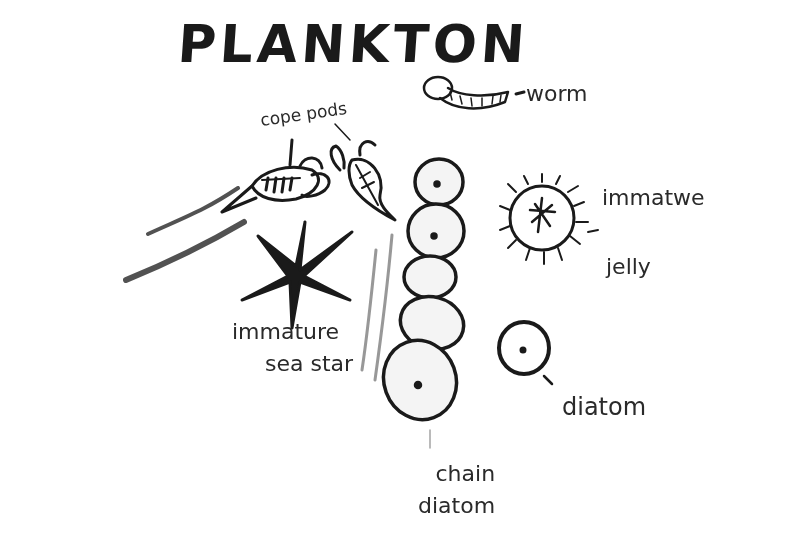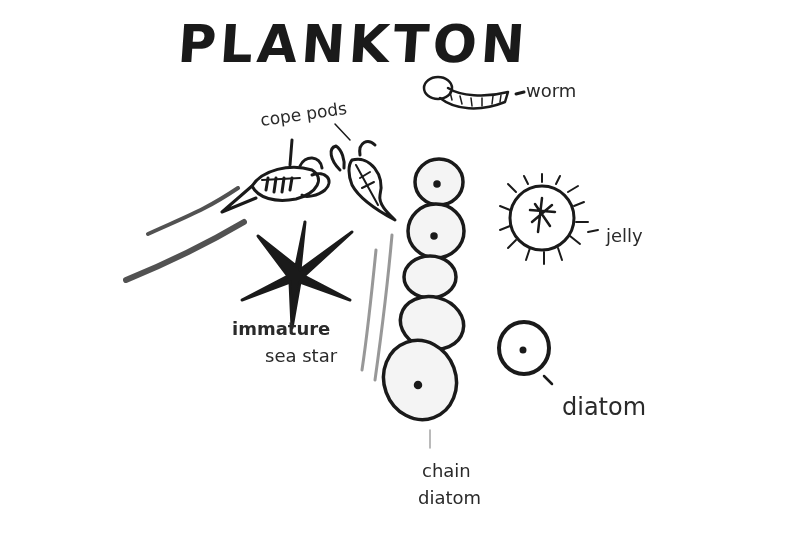--- a/index.html
+++ b/index.html
@@ -2,21 +2,21 @@
 <html><head>
 <meta charset="utf-8">
 <style>
   html, body { margin:0; padding:0; }
   body { width:800px; height:543px; background:#ffffff; position:relative; overflow:hidden;
          font-family:"DejaVu Sans", sans-serif; }
   .sketch { position:absolute; left:0; top:0; width:800px; height:543px; }
   .title { position:absolute; left:178px; top:14px; font-family:"DejaVu Sans", sans-serif;
            font-size:52px; font-weight:bold; letter-spacing:4px; color:#1a1a1a;
            transform:skewX(-4deg); }
-  .lbl { position:absolute; font-family:"DejaVu Sans", sans-serif; color:#2a2a2a; font-size:18px; line-height:1.25; }
+  .lbl { position:absolute; font-family:"DejaVu Sans", sans-serif; color:#2a2a2a; font-size:22px; line-height:1.25; }
   .lbl.small { font-size:17px; }
 </style>
 </head>
 <body>
 
 <svg class="sketch" viewBox="0 0 800 543" xmlns="http://www.w3.org/2000/svg">
   <g fill="none" stroke="#1a1a1a" stroke-linecap="round" stroke-linejoin="round">
 
     <g stroke="#333" stroke-width="5" opacity="0.85">
       <path d="M148 234 C190 215 205 210 238 188" stroke-width="4"></path>
@@ -81,26 +81,27 @@
     </g>
   </g>
 </svg>
 
 <div class="title">PLANKTON</div>
 
 <div class="lbl small" style="left:260px; top:104px; transform:rotate(-8deg);">cope pods</div>
 <div class="lbl" style="left:526px; top:80px;">worm</div>
 
 <div style="position:absolute; left:602px; top:184px;">
+  <div class="lbl" style="position:static;">immatwe</div>
   <div class="lbl" style="position:static; margin-left:4px;margin-top:41px;">jelly</div>
 </div>
 
 <div style="position:absolute; left:232px; top:318px;">
-  <div class="lbl" style="position:static;font-weight:bold;">immature</div>
+  <div class="lbl" style="position:static;">immature</div>
   <div class="lbl" style="position:static; margin-top:4px;margin-left:33px;">sea star</div>
 </div>
 
 <div class="lbl" style="left:562px; top:392px; font-size:24px;">diatom</div>
 
 <div style="position:absolute; left:418px; top:460px;">
-  <div class="lbl" style="position:static; margin-left:4px;">chain</div>
+  <div class="lbl" style="position:static; margin-left:4px;text-align:right;">chain</div>
   <div class="lbl" style="position:static; margin-top:4px;">diatom</div>
 </div>
 
 </body></html>

